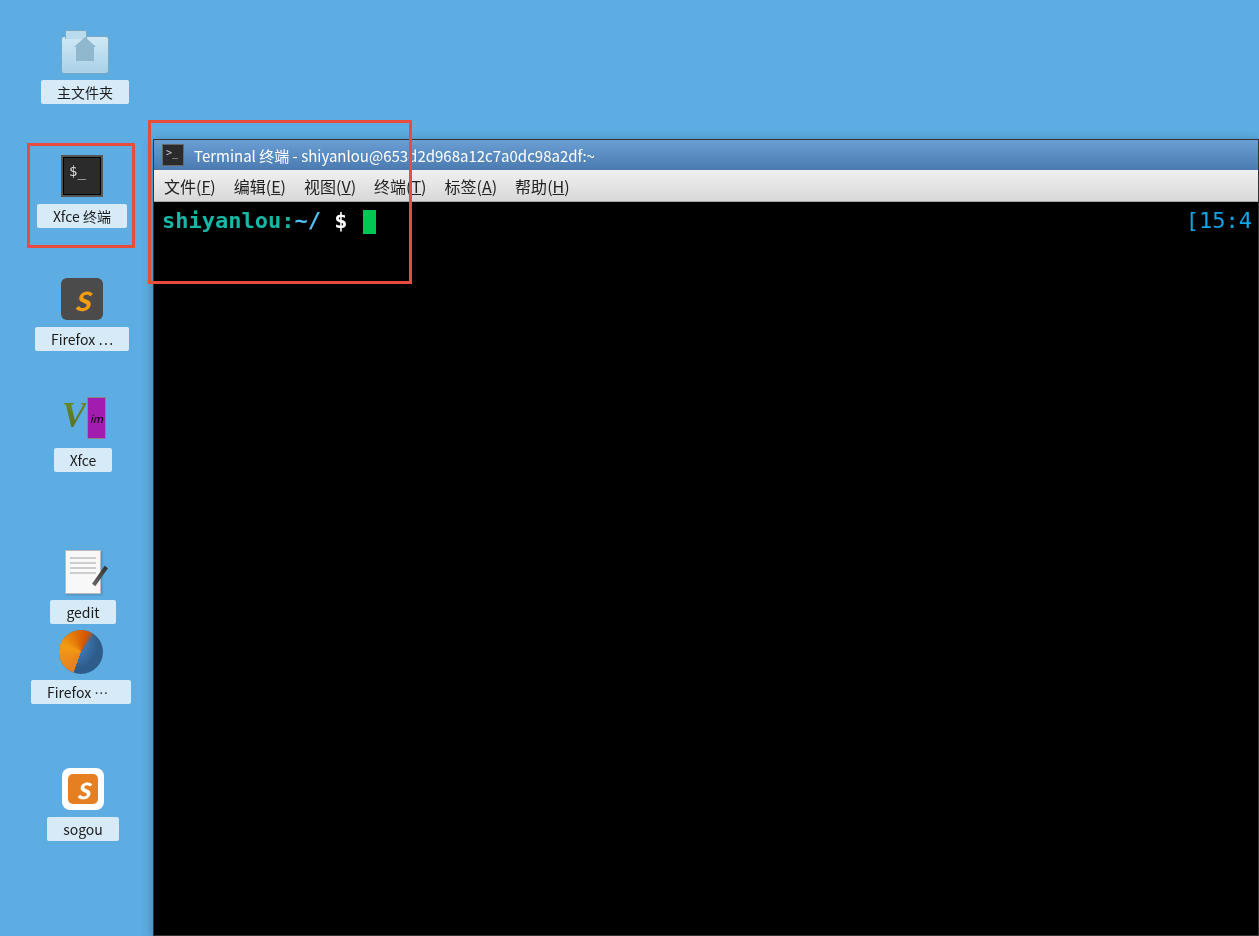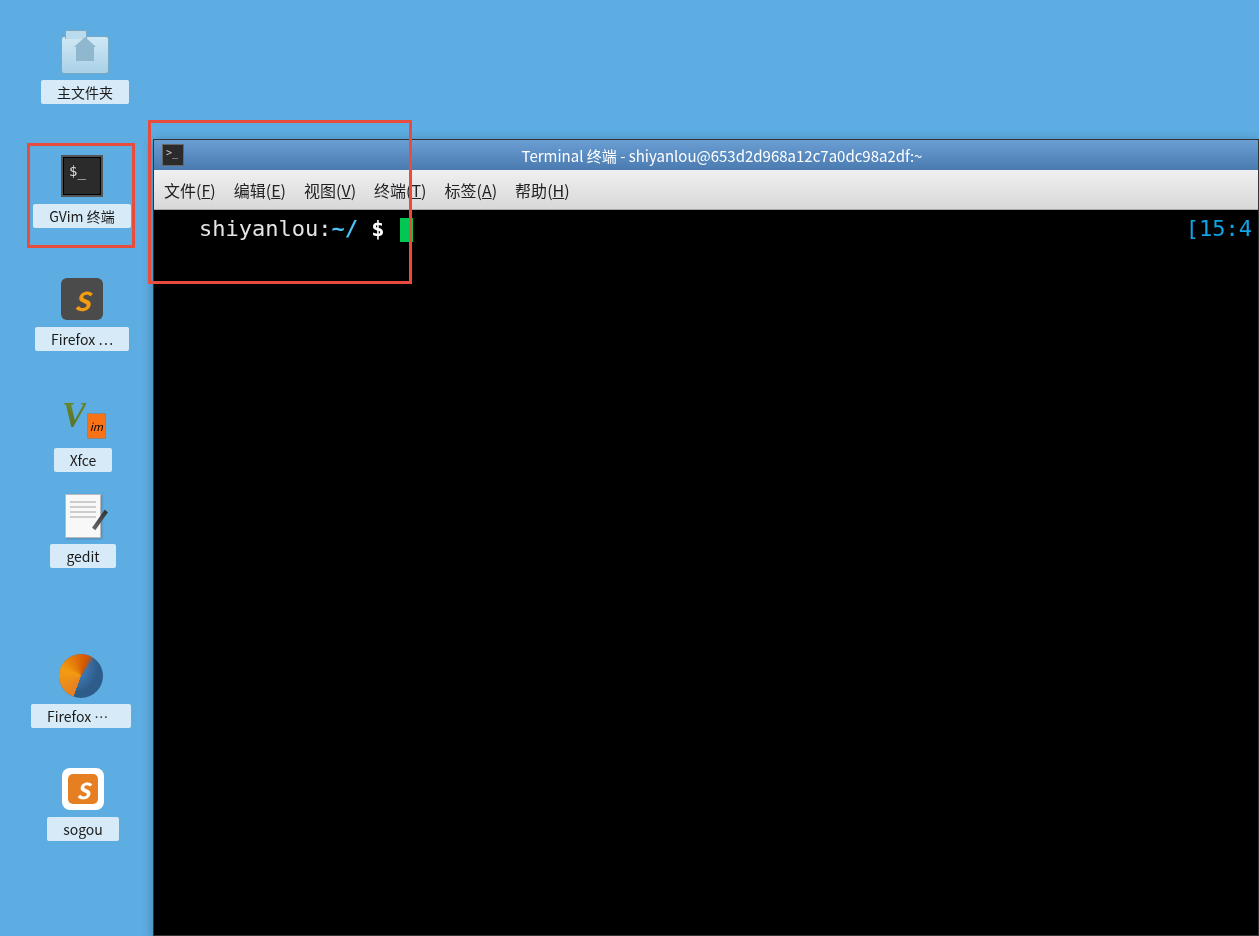--- a/index.html
+++ b/index.html
@@ -83,22 +83,22 @@
     }
     .sublime-icon .s { font-size: 26px; font-weight: bold; color: #f39c12; font-style: italic; }
 
     .gvim-icon { width: 42px; height: 42px; background: transparent; position: relative; }
     .gvim-v {
       font-family: serif; font-size: 36px; font-weight: bold; font-style: italic;
       background: linear-gradient(#6b8e23, #556b2f); -webkit-background-clip: text;
       -webkit-text-fill-color: transparent; background-clip: text; line-height: 0.9;
     }
     .gvim-im {
-      position: absolute; right: -2px; bottom: 2px; background: #f97316;
-      border: 1px solid #888; font-size: 11px; padding: 4px 2px; font-style: italic;
+      position: absolute; right: -2px; bottom: 2px; background: #a21caf;
+      border: 1px solid #888; font-size: 11px; padding: 12px 2px; font-style: italic;
     }
 
     .gedit-icon {
       width: 36px; height: 44px; background: #f8f8f8; border: 1px solid #bbb;
       position: relative; box-shadow: 1px 1px 2px rgba(0,0,0,.2);
     }
     .gedit-icon::before {
       content: ""; position: absolute; top: 6px; left: 4px; right: 4px; height: 2px;
       background: #ccc; box-shadow: 0 5px 0 #ccc, 0 10px 0 #ccc, 0 15px 0 #ccc;
     }
@@ -153,40 +153,40 @@
       display: flex; align-items: center;
       color: #fff; font-size: 15px;
       padding: 0 8px;
       position: relative;
     }
     .titlebar .win-icon {
       width: 22px; height: 22px; background: #2b2b2b; border: 1px solid #666;
       display: flex; align-items: flex-start; padding: 2px 3px;
       color: #ccc; font-size: 10px; font-family: monospace; margin-right: 10px;
     }
-    .titlebar .title-text { flex: 1; text-align: center; white-space: nowrap; overflow: hidden; }
+    .titlebar .title-text { flex: 1; white-space: nowrap; overflow: hidden; }
 
     .menubar {
-      height: 40px;
+      height: 32px;
       background: linear-gradient(#f0f0f0, #d8d8d8);
       border-bottom: 1px solid #aaa;
       display: flex; align-items: center;
       padding: 0 10px; gap: 18px;
       font-size: 16px; color: #222;
     }
     .menubar .menu-item { cursor: pointer; }
     .menubar .menu-item .ul { text-decoration: underline; }
 
     .term-body {
       flex: 1; background: #000; color: #fff;
       font-family: "DejaVu Sans Mono", monospace;
       font-size: 22px; padding: 6px 8px;
       position: relative;
     }
-    .prompt-user { color: #e5e5e5; font-weight: normal; margin-left: 37px; }
+    .prompt-user { color: #14b8a6; font-weight: bold; }
     .prompt-path { color: #4fc3f7; font-weight: bold; }
     .prompt-dollar { color: #fff; font-weight: bold; }
     .cursor {
       display: inline-block; width: 13px; height: 24px;
       background: #00c853; vertical-align: middle; margin-left: 2px;
     }
     .clock {
       position: absolute; right: 6px; top: 6px;
       color: #0ea5e9; font-family: monospace; font-size: 22px;
     }
@@ -200,49 +200,49 @@
         <div class="home-glyph"></div>
       </div>
     </div>
   <div class="label">主文件夹</div>
 </div>
 
 <div class="desktop-icon" style="left:27px;top:152px">
   <div class="icon-img">
       <div class="terminal-icon">$_</div>
     </div>
-  <div class="label">GVim 终端</div>
+  <div class="label">Xfce 终端</div>
 </div>
 
 <div class="desktop-icon" style="left:27px;top:275px">
   <div class="icon-img">
       <div class="sublime-icon">
         <span class="s">S</span>
       </div>
     </div>
   <div class="label">Firefox …</div>
 </div>
 
 <div class="desktop-icon" style="left:28px;top:396px">
   <div class="icon-img">
       <div class="gvim-icon"><span class="gvim-v">V</span><span class="gvim-im">im</span></div>
     </div>
   <div class="label">Xfce</div>
 </div>
 
-<div class="desktop-icon" style="left:28px;top:492px">
+<div class="desktop-icon" style="left:28px;top:548px">
   <div class="icon-img">
       <div class="gedit-icon">
         <div class="gedit-pencil"></div>
       </div>
     </div>
   <div class="label">gedit</div>
 </div>
 
-<div class="desktop-icon" style="left:26px;top:652px">
+<div class="desktop-icon" style="left:26px;top:628px">
   <div class="icon-img">
       <div class="firefox-icon"></div>
     </div>
   <div class="label">Firefox 网...</div>
 </div>
 
 <div class="desktop-icon" style="left:28px;top:765px">
   <div class="icon-img">
       <div class="sogou-icon">
         <div class="sogou-s">S</div>

